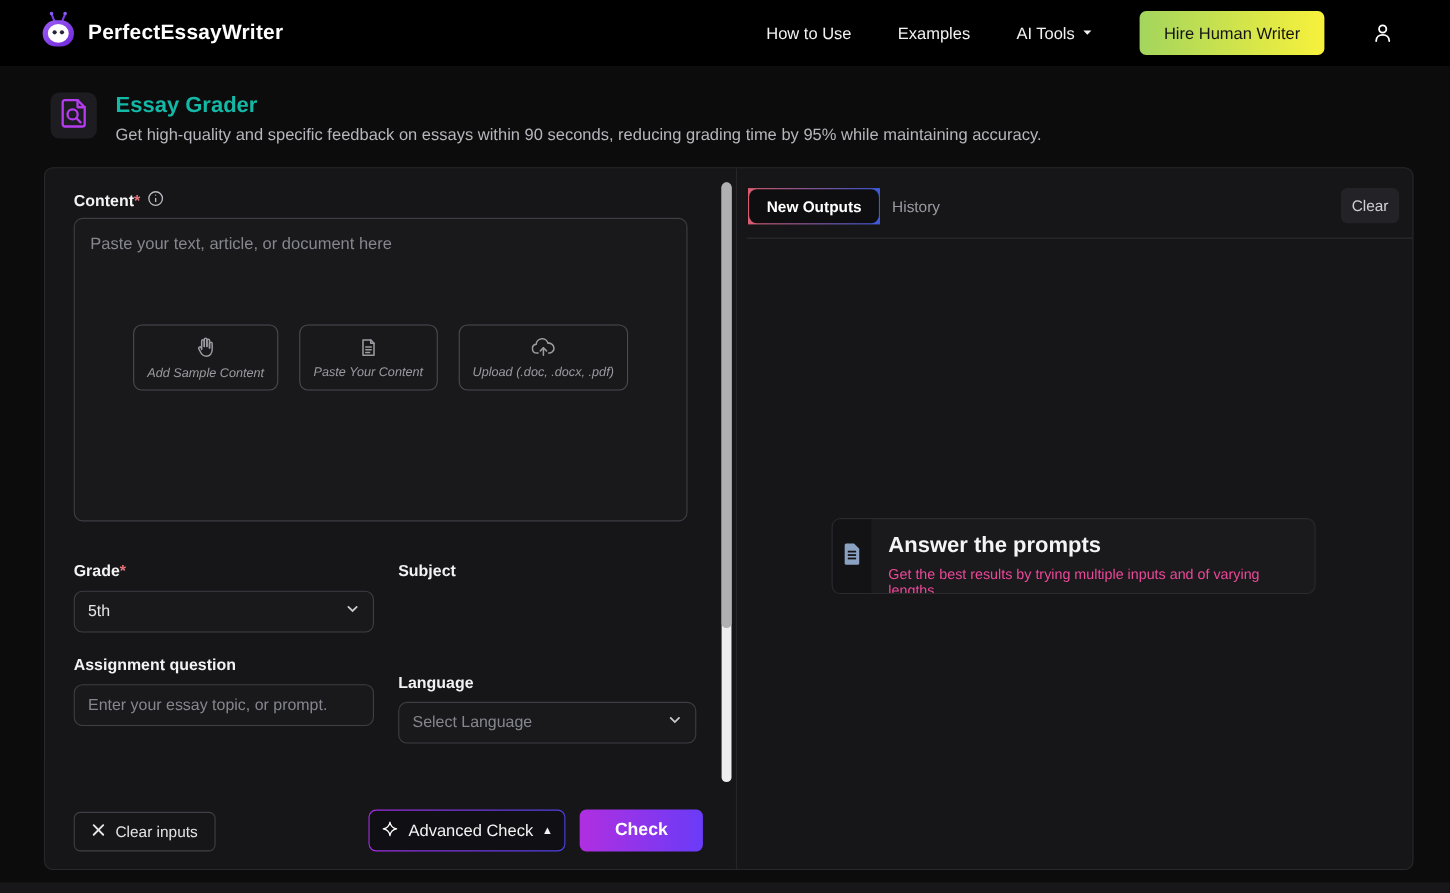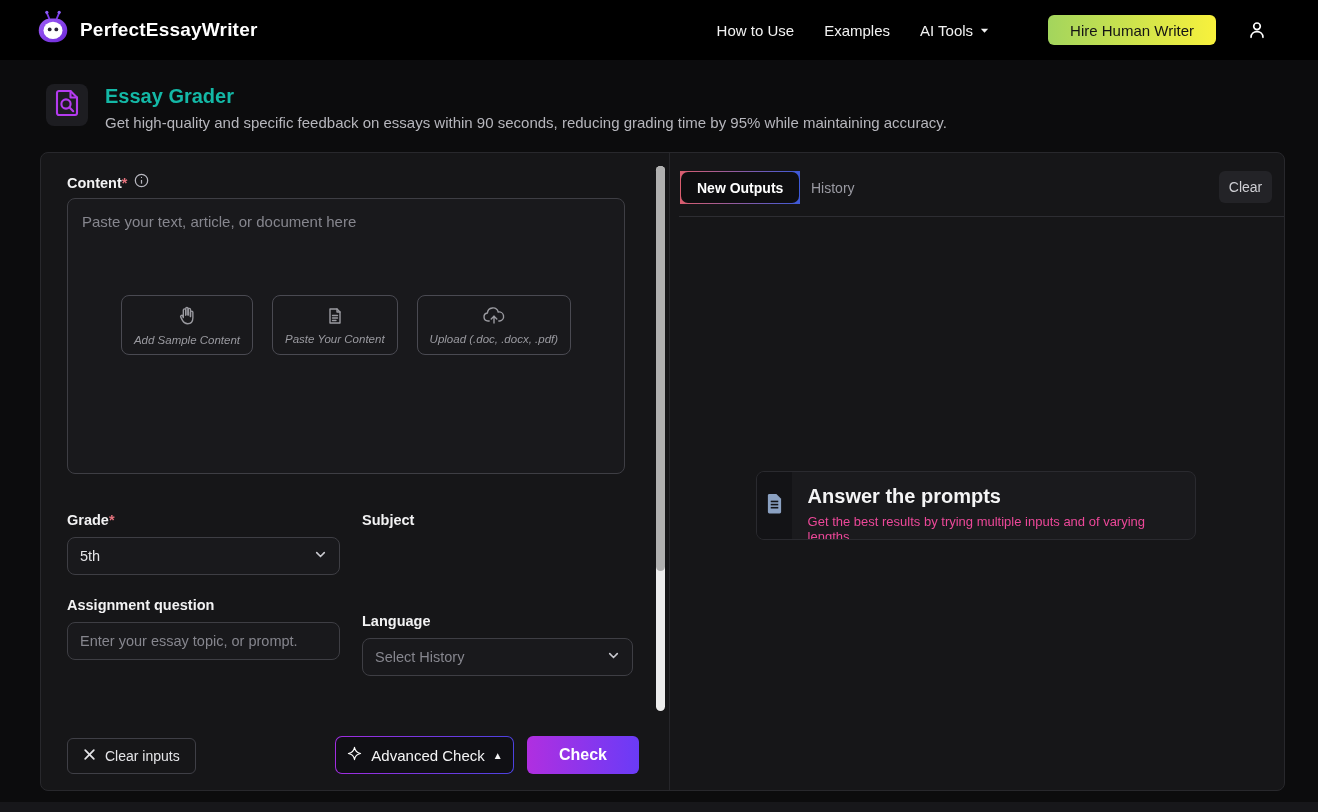--- a/index.html
+++ b/index.html
@@ -5,26 +5,26 @@
   * { margin:0; padding:0; box-sizing:border-box; }
   html,body { width:1318px; height:812px; background:#0c0c0d; overflow:hidden;
               font-family:"Liberation Sans", sans-serif; }
   .stage { position:relative; width:1318px; height:812px; background:#0c0c0d; }
 
   
   .navbar { position:absolute; left:0; top:0; width:1318px; height:60px; background:#000;
             display:flex; align-items:center; justify-content:space-between; padding:0 50px 0 36px; }
   .brand { display:flex; align-items:center; gap:10px; cursor:pointer; }
   .brand-text { color:#fff; font-size:19px; font-weight:bold; letter-spacing:.2px; }
-  .nav-right { display:flex; align-items:center; gap:30px; }
+  .nav-right { display:flex; align-items:center; gap:42px; }
   .nav-link { color:#f2f2f2; font-size:15px; cursor:pointer; }
   .nav-drop { display:flex; align-items:center; gap:6px; color:#f2f2f2; font-size:15px; cursor:pointer; }
-  .hire-btn { height:30px; padding:0 22px; border:none; border-radius:6px; cursor:pointer;
+  .hire-btn { height:40px; padding:0 22px; border:none; border-radius:6px; cursor:pointer;
               background:linear-gradient(90deg,#a3d55d,#f8f13c); color:#141414; font-size:15px;
-              font-family:"Liberation Sans", sans-serif;margin-left:28px; }
+              font-family:"Liberation Sans", sans-serif; }
   .account { display:flex; align-items:center; cursor:pointer; }
 
   
   .page-header { position:absolute; left:46px; top:84px; display:flex; gap:17px; align-items:flex-start; }
   .tool-iconbox { width:42px; height:42px; border-radius:8px; background:#1d1d21;
                   display:flex; align-items:center; justify-content:center; }
   .page-title { color:#14b8a6; font-size:20px; font-weight:bold; margin-top:1px; }
   .page-subtitle { color:#b6b6bc; font-size:15px; margin-top:6px; }
 
   
@@ -236,21 +236,21 @@
     </div>
 
     <div class="group" style="left:26px; top:444px; width:273px;">
       <span class="field-label">Assignment question</span>
       <input class="text-input" type="text" placeholder="Enter your essay topic, or prompt." style="">
     </div>
 
     <div class="group" style="left:321px; top:460px; width:271px;">
       <span class="field-label">Language</span>
       <div class="control">
-        <span class="ph">Select History</span>
+        <span class="ph">Select Language</span>
         <span>
           <svg width="13" height="13" viewBox="0 0 12 12" fill="none" stroke="#c9c9cf" stroke-width="1.5" stroke-linecap="round">
               <path d="M2.5 4.3 L6 7.8 L9.5 4.3"></path>
             </svg>
         </span>
       </div>
     </div>
 
     <div class="actions">
       <button class="clear-inputs">

